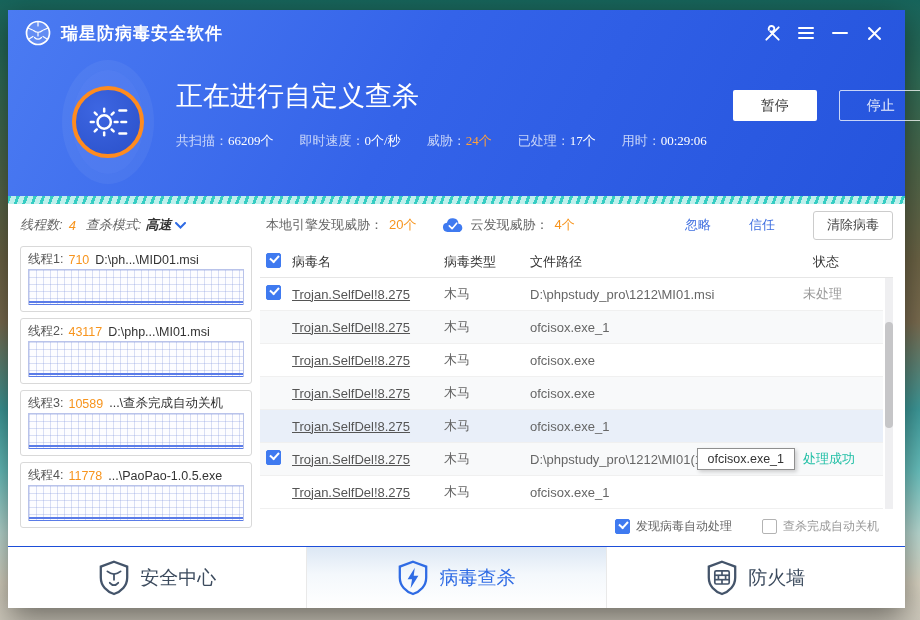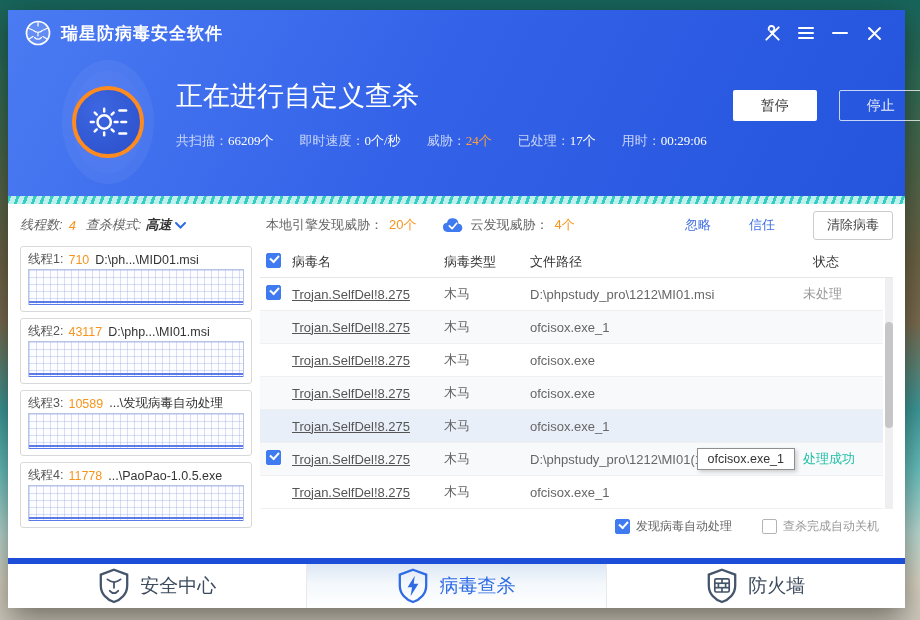--- a/index.html
+++ b/index.html
@@ -100,21 +100,21 @@
 
   .scrollbar { position:absolute; right:0; top:32px; bottom:0; width:8px; background:#efeff1; }
   .scroll-thumb { position:absolute; left:0; width:8px; top:44px; height:106px; background:#c6c6c8; border-radius:4px; cursor:pointer; }
 
   .options-row { height:34px; display:flex; align-items:center; justify-content:flex-end; font-size:12px; color:#666; padding-right:14px; }
   .opt { display:flex; align-items:center; margin-left:30px; cursor:pointer; }
   .opt .cb { margin-right:6px; }
   .opt.dim { color:#999; }
 
   
-  .navbar { height:50px; flex:0 0 auto; display:flex; border-top:6px solid #1d4ed8; background:#fff; }
+  .navbar { height:62px; flex:0 0 auto; display:flex; border-top:1px solid #1d4ed8; background:#fff; }
   .nav-item { flex:1; display:flex; align-items:center; justify-content:center; font-size:19px;
     color:#3c4b5e; cursor:pointer; }
   .nav-item svg { margin-right:10px; }
   .nav-item.active { background:linear-gradient(180deg,#dce7f4 0%,#f4f8fc 45%,#ffffff 100%);
     color:#2f6be4; border-left:1px solid #e9e9e9; border-right:1px solid #e9e9e9; }
 </style>
 </head>
 <body>
 
 <div class="desktop">
@@ -262,21 +262,21 @@
               <span>线程2:</span>
               <span class="cnt">43117</span>
               <span class="pth">D:\php...\MI01.msi</span>
             </div>
             <div class="thread-grid"></div>
           </div>
           <div class="thread-card">
             <div class="thread-head">
               <span>线程3:</span>
               <span class="cnt">10589</span>
-              <span class="pth">...\发现病毒自动处理</span>
+              <span class="pth">...\查杀完成自动关机</span>
             </div>
             <div class="thread-grid"></div>
           </div>
           <div class="thread-card">
             <div class="thread-head">
               <span>线程4:</span>
               <span class="cnt">11778</span>
               <span class="pth">...\PaoPao-1.0.5.exe</span>
             </div>
             <div class="thread-grid"></div>

